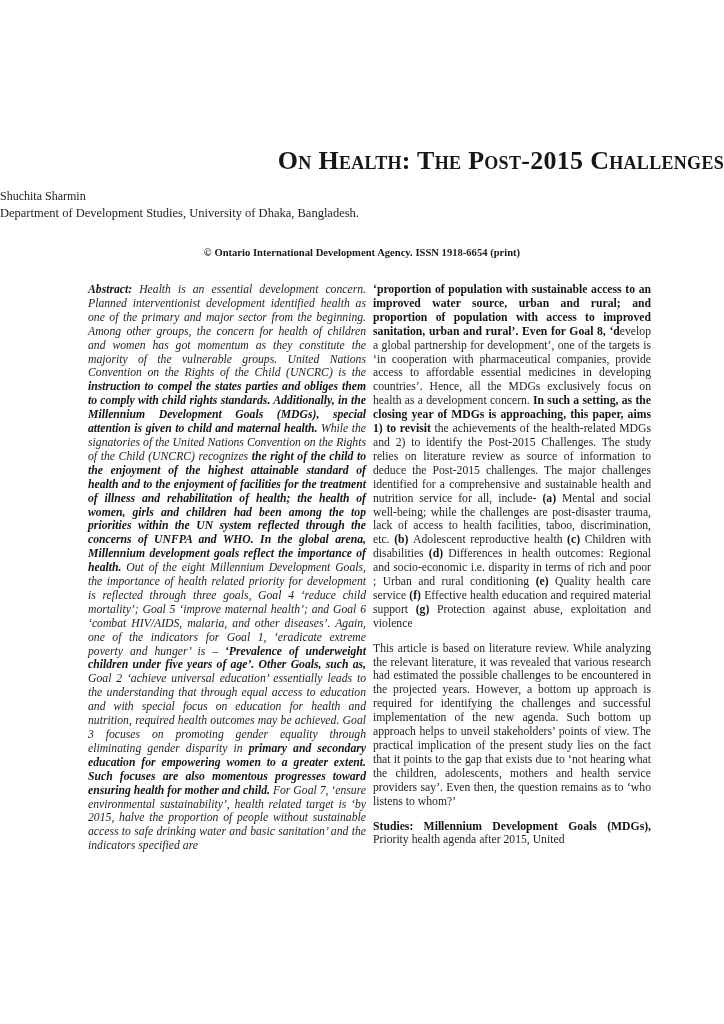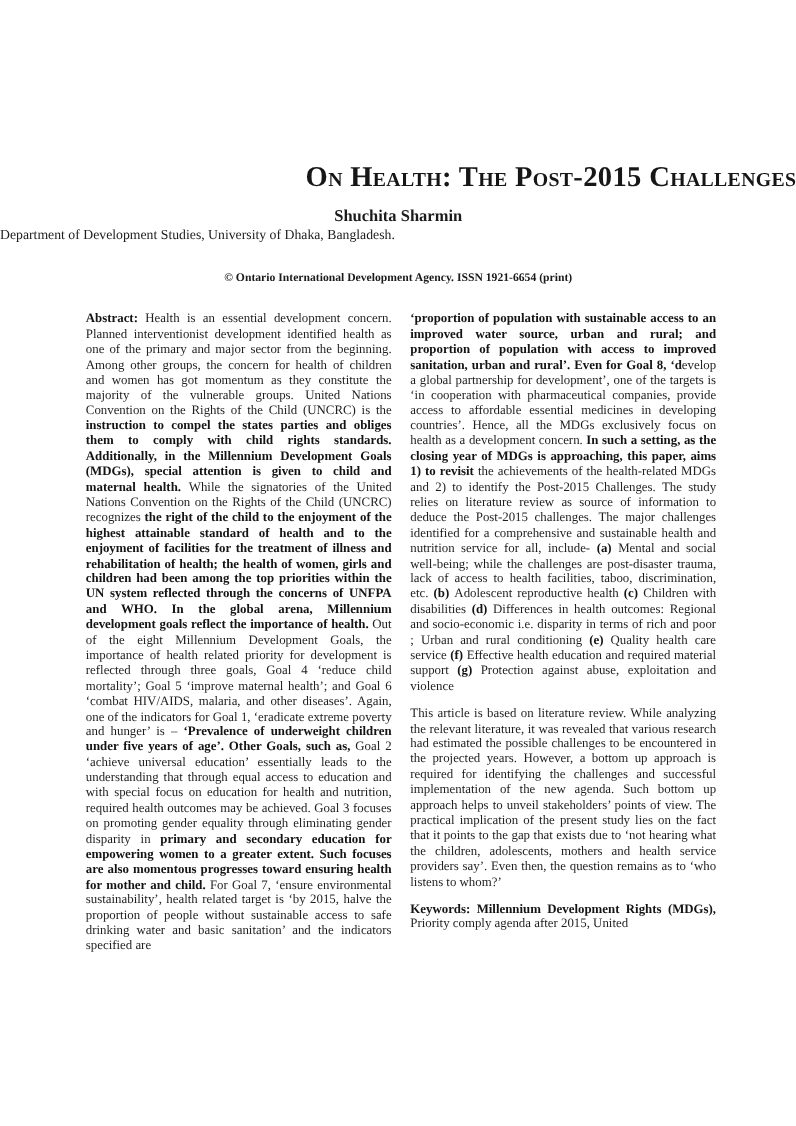--- a/index.html
+++ b/index.html
@@ -27,23 +27,23 @@
     font-weight: bold;
     font-variant: small-caps;
     letter-spacing: 0.3px;
     color: #161616;
   }
   .author {
     position: absolute;
     top: 189px;
     left: 0;
     width: 100%;
-    text-align: center;
-    font-size: 15px;
-    font-weight: bold;
+    text-align: left;
+    font-size: 12px;
+    font-weight: normal;
   }
   .affiliation {
     position: absolute;
     top: 206px;
     left: 0;
     width: 100%;
     text-align: left;
     font-size: 12.5px;
   }
   .corresponding {
@@ -67,39 +67,39 @@
   }
   .col {
     position: absolute;
     top: 283px;
     width: 278px;
     font-size: 11.7px;
     line-height: 13.9px;
     text-align: justify;
     color: #1e1e1e;
   }
-  .col-left  { left: 78px; }
+  .col-left  { left: 88px; font-style: italic; }
   .col-right { left: 373px; }
   .col p {
     margin: 0 0 11px 0;
   }
   .col p:last-child { margin-bottom: 0; }
   .col b { color: #141414; }
 </style>
 </head>
 <body>
 
 <div class="page">
   <h1 class="title">On Health: The Post-2015 Challenges</h1>
   <div class="author">Shuchita Sharmin</div>
   <div class="affiliation">Department of Development Studies, University of Dhaka, Bangladesh.</div>
   <div class="imprint">
-    <div>© Ontario International Development Agency. ISSN 1921-6654 (print)</div>
+    <div>© Ontario International Development Agency. ISSN 1918-6654 (print)</div>
   </div>
   <div class="col col-left">
       <p><b>Abstract: </b><span>Health is an essential development concern. Planned interventionist development identified health as one of the primary and major sector from the beginning. Among other groups, the concern for health of children and women has got momentum as they constitute the majority of the vulnerable groups. United Nations Convention on the Rights of the Child (UNCRC) is the </span><b>instruction to compel the states parties and obliges them to comply with child rights standards. Additionally, in the Millennium Development Goals (MDGs), special attention is given to child and maternal health. </b><span>While the signatories of the United Nations Convention on the Rights of the Child (UNCRC) recognizes </span><b>the right of the child to the enjoyment of the highest attainable standard of health and to the enjoyment of facilities for the treatment of illness and rehabilitation of health; the health of women, girls and children had been among the top priorities within the UN system reflected through the concerns of UNFPA and WHO. In the global arena, Millennium development goals reflect the importance of health. </b><span>Out of the eight Millennium Development Goals, the importance of health related priority for development is reflected through three goals, Goal 4 ‘reduce child mortality’; Goal 5 ‘improve maternal health’; and Goal 6 ‘combat HIV/AIDS, malaria, and other diseases’. Again, one of the indicators for Goal 1, ‘eradicate extreme poverty and hunger’ is – </span><b>‘Prevalence of underweight children under five years of age’. Other Goals, such as, </b><span>Goal 2 ‘achieve universal education’ essentially leads to the understanding that through equal access to education and with special focus on education for health and nutrition, required health outcomes may be achieved. Goal 3 focuses on promoting gender equality through eliminating gender disparity in </span><b>primary and secondary education for empowering women to a greater extent. Such focuses are also momentous progresses toward ensuring health for mother and child. </b><span>For Goal 7, ‘ensure environmental sustainability’, health related target is ‘by 2015, halve the proportion of people without sustainable access to safe drinking water and basic sanitation’ and the indicators specified are</span></p>
     </div>
   <div class="col col-right">
       <p><b>‘proportion of population with sustainable access to an improved water source, urban and rural; and proportion of population with access to improved sanitation, urban and rural’. Even for Goal 8, ‘d</b><span>evelop a global partnership for development’, one of the targets is ‘in cooperation with pharmaceutical companies, provide access to affordable essential medicines in developing countries’. Hence, all the MDGs exclusively focus on health as a development concern. </span><b>In such a setting, as the closing year of MDGs is approaching, this paper, aims 1) to revisit </b><span>the achievements of the health-related MDGs and 2) to identify the Post-2015 Challenges. The study relies on literature review as source of information to deduce the Post-2015 challenges. The major challenges identified for a comprehensive and sustainable health and nutrition service for all, include- </span><b>(a) </b><span>Mental and social well-being; while the challenges are post-disaster trauma, lack of access to health facilities, taboo, discrimination, etc. </span><b>(b) </b><span>Adolescent reproductive health </span><b>(c) </b><span>Children with disabilities </span><b>(d) </b><span>Differences in health outcomes: Regional and socio-economic i.e. disparity in terms of rich and poor ; Urban and rural conditioning </span><b>(e) </b><span>Quality health care service </span><b>(f) </b><span>Effective health education and required material support </span><b>(g) </b><span>Protection against abuse, exploitation and violence</span></p>
       <p><span>This article is based on literature review. While analyzing the relevant literature, it was revealed that various research had estimated the possible challenges to be encountered in the projected years. However, a bottom up approach is required for identifying the challenges and successful implementation of the new agenda. Such bottom up approach helps to unveil stakeholders’ points of view. The practical implication of the present study lies on the fact that it points to the gap that exists due to ‘not hearing what the children, adolescents, mothers and health service providers say’. Even then, the question remains as to ‘who listens to whom?’</span></p>
-      <p><b>Keywords: Millennium Development Rights (MDGs), </b><span>Priority comply agenda after 2015, United</span></p>
+      <p><b>Studies: Millennium Development Goals (MDGs), </b><span>Priority health agenda after 2015, United</span></p>
     </div>
 </div>
 
 </body></html>

